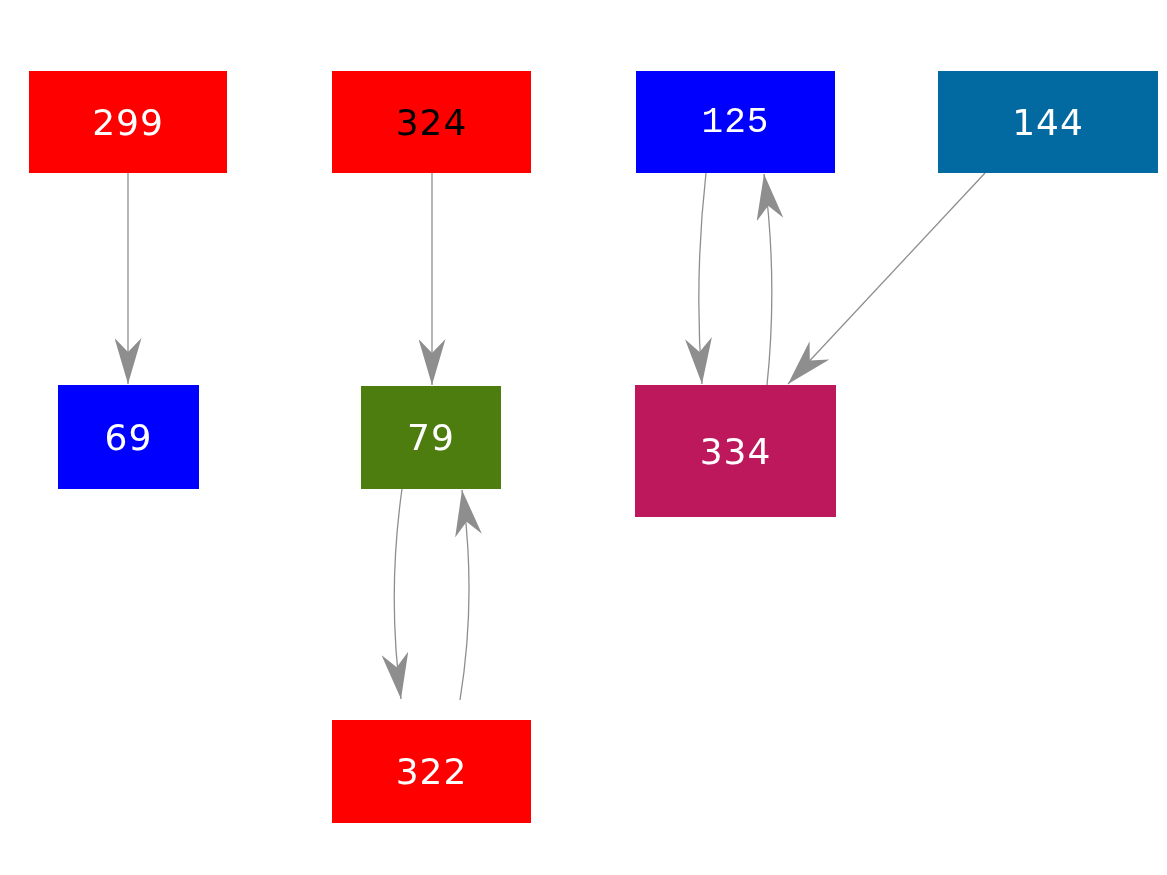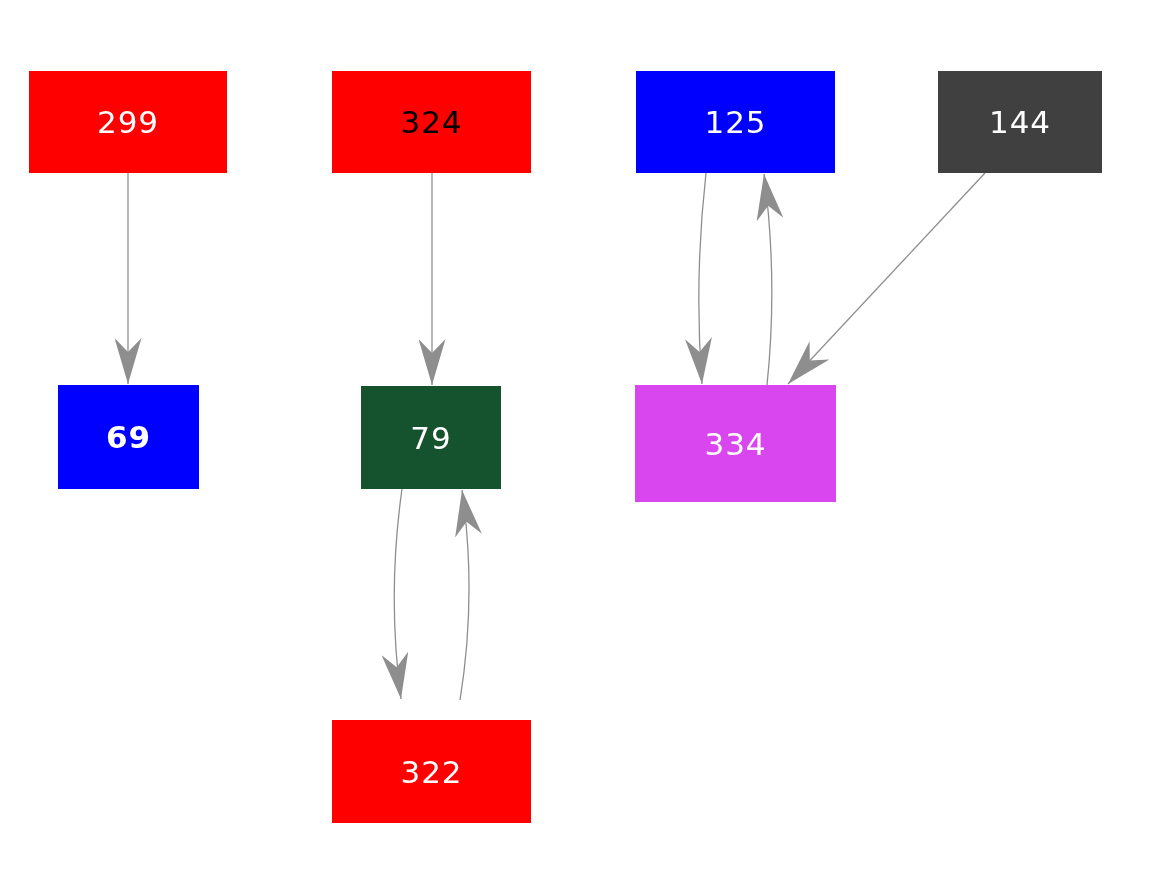--- a/index.html
+++ b/index.html
@@ -25,21 +25,21 @@
   }
   .node {
     position: absolute;
     display: flex;
     align-items: center;
     justify-content: center;
     box-sizing: border-box;
   }
   .node-label {
     color: #ffffff;
-    font-size: 31px;
+    font-size: 36px;
     letter-spacing: 1px;
     user-select: none;
   }
 </style>
 </head>
 <body>
 
 <div class="canvas" style="background: rgb(255, 255, 255);">
   <svg class="edges-svg" width="1167" height="875" viewBox="0 0 1167 875" xmlns="http://www.w3.org/2000/svg">
     <defs>
@@ -57,32 +57,32 @@
         <path d="M 460,700 Q 477,595 462,490" fill="none" stroke="#8e8e8e" stroke-width="1.3" marker-end="url(#arrowhead)"></path>
       </g>
   </svg>
   <div>
       <div class="node" style="left: 29px; top: 71px; width: 198px; height: 102px; background: rgb(255, 0, 0);">
         <span class="node-label" style="color: rgb(255, 255, 255);">299</span>
       </div>
       <div class="node" style="left: 332px; top: 71px; width: 199px; height: 102px; background: rgb(255, 0, 0);">
         <span class="node-label" style="color: #000000;">324</span>
       </div>
-      <div class="node" style="left: 636px; top: 71px; width: 199px; height: 102px; background: rgb(0, 0, 255);">
+      <div class="node" style="left: 636px; top: 71px; width: 199px; height: 102px; background: rgb(0, 0, 255); font-family: Liberation Mono, monospace;">
         <span class="node-label" style="color: rgb(255, 255, 255);">125</span>
       </div>
-      <div class="node" style="left: 938px; top: 71px; width: 164px; height: 102px; background: #404040;">
+      <div class="node" style="left: 938px; top: 71px; width: 220px; height: 102px; background: #0369a1;">
         <span class="node-label" style="color: rgb(255, 255, 255);">144</span>
       </div>
-      <div class="node" style="left: 58px; top: 385px; width: 141px; height: 104px; background: rgb(0, 0, 255); font-weight: bold;">
+      <div class="node" style="left: 58px; top: 385px; width: 141px; height: 104px; background: rgb(0, 0, 255);">
         <span class="node-label" style="color: rgb(255, 255, 255);">69</span>
       </div>
-      <div class="node" style="left: 361px; top: 386px; width: 140px; height: 103px; background: #14532d;">
+      <div class="node" style="left: 361px; top: 386px; width: 140px; height: 103px; background: #4d7c0f;">
         <span class="node-label" style="color: rgb(255, 255, 255);">79</span>
       </div>
-      <div class="node" style="left: 635px; top: 385px; width: 201px; height: 117px; background: #d946ef;">
+      <div class="node" style="left: 635px; top: 385px; width: 201px; height: 132px; background: #be185d;">
         <span class="node-label" style="color: rgb(255, 255, 255);">334</span>
       </div>
       <div class="node" style="left: 332px; top: 720px; width: 199px; height: 103px; background: rgb(255, 0, 0);">
         <span class="node-label" style="color: rgb(255, 255, 255);">322</span>
       </div>
     </div>
 </div>
 
 </body></html>

